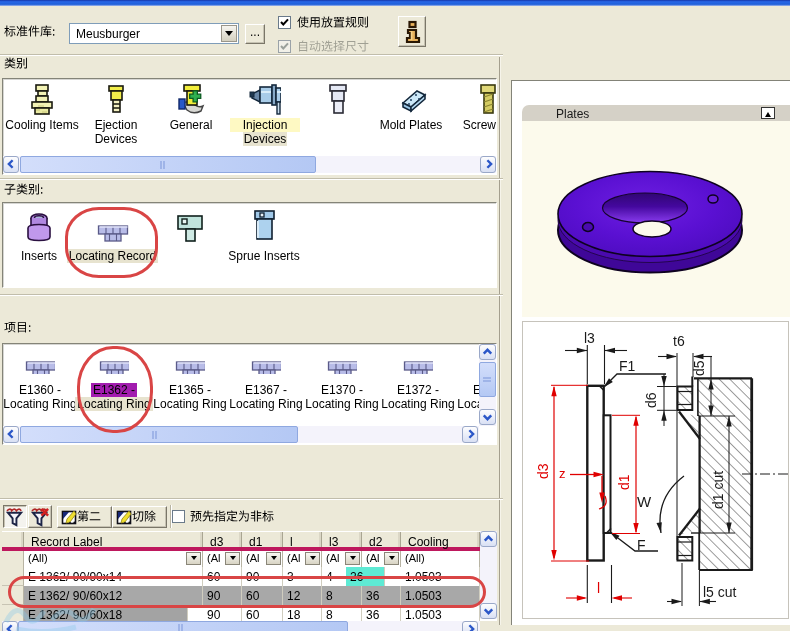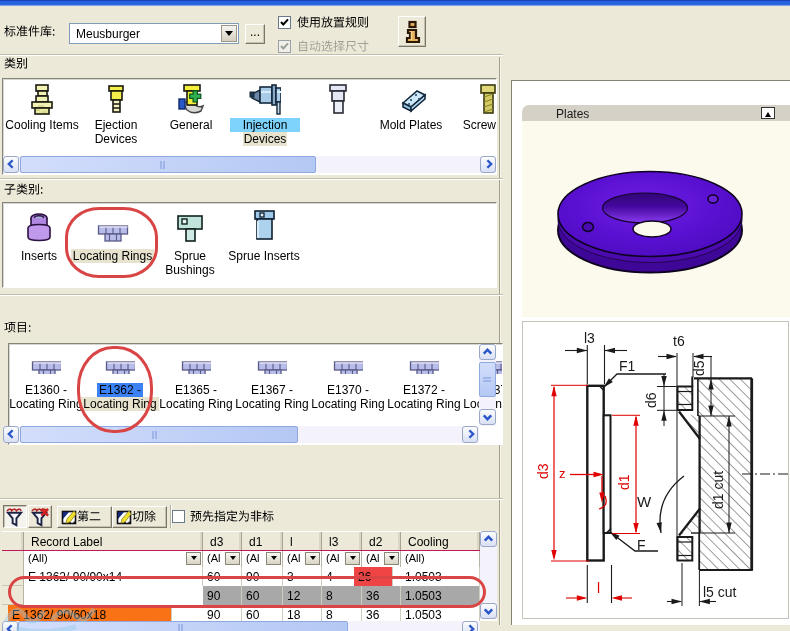--- a/index.html
+++ b/index.html
@@ -92,21 +92,21 @@
 <div class="lbl" style="left:143px;top:39px;width:90px">General</div>
 <svg class="a" style="left:246px;top:4px" width="32" height="32" viewBox="0 0 32 32">
       <path d="M3 11 l8 -4 v12 l-8 -4 z" fill="#6a88a8" stroke="#14283c" stroke-width="1.5"></path>
 <rect x="1" y="9" width="4" height="5" fill="#203850" stroke="#14283c"></rect>
 <rect x="11" y="4" width="12" height="16" fill="#a8cce8" stroke="#14283c" stroke-width="1.6"></rect>
 <rect x="23" y="2" width="4" height="20" fill="#88aac8" stroke="#14283c" stroke-width="1.6"></rect>
 <rect x="27" y="5" width="5" height="14" fill="#a8cce8" stroke="#14283c" stroke-width="1.6"></rect>
 <path d="M12 9 h10 M28 9 h4" stroke="#d8ecf8" stroke-width="2"></path>
 <rect x="28" y="19" width="3" height="12" fill="#c8dcec" stroke="#14283c" stroke-width="1.4"></rect>
     </svg>
-<div class="lbl" style="left:217px;top:39px;width:90px"><span style="background:#7dd3fc;padding:0 13px">Injection</span><br><span style="background:#e7e3cf;padding:0 1px">Devices</span></div>
+<div class="lbl" style="left:217px;top:39px;width:90px"><span style="background:#fef9c3;padding:0 13px">Injection</span><br><span style="background:#e7e3cf;padding:0 1px">Devices</span></div>
 <svg class="a" style="left:319px;top:4px" width="32" height="32" viewBox="0 0 32 32">
       <g stroke="#2a2a34" stroke-width="1.6" fill="#e4e8f4">
 <rect x="8" y="2" width="16" height="6"></rect>
         <rect x="10" y="8" width="12" height="10"></rect>
 <rect x="12" y="18" width="9" height="12" fill="#eceef8"></rect>
       </g>
     </svg>
 <svg class="a" style="left:392px;top:4px" width="32" height="32" viewBox="0 0 32 32">
       <path d="M8 20 L22 8 L30 12 L16 24 z" fill="#cce8f8" stroke="#14283c" stroke-width="1.6"></path>
 <path d="M8 20 L16 24 L16 28 L8 24 z" fill="#9cc8e8" stroke="#14283c" stroke-width="1.6"></path>
@@ -156,63 +156,62 @@
     </svg>
 <div class="lbl" style="left:-9px;top:46px;width:90px">Inserts</div>
 <svg class="a" style="left:94px;top:15px" width="32" height="24" viewBox="0 0 32 24">
       <g stroke="#5a5a88" stroke-width="1.3" fill="#b8bce8">
 <rect x="1.5" y="8" width="29" height="8"></rect>
         <rect x="8" y="16" width="16" height="7"></rect>
       </g>
 <path d="M9 8 v8 M16 8 v8 M23 8 v8 M12.5 16 v7 M19.5 16 v7" stroke="#5a5a88" stroke-width="1.1"></path>
 <path d="M2.5 9 h28" stroke="#dcdef6" stroke-width="1.6"></path>
     </svg>
-<div class="lbl" style="left:61px;top:46px;width:97px"><span style="background:#e7e3cf;padding:0 2px">Locating Rings</span></div>
+<div class="lbl" style="left:61px;top:46px;width:97px"><span style="background:#e7e3cf;padding:0 2px">Locating Record</span></div>
 <svg class="a" style="left:171px;top:7px" width="32" height="32" viewBox="0 0 32 32">
       <g stroke="#10201c" stroke-width="1.6">
         <rect x="4" y="6" width="24" height="13" fill="#c0e4dc"></rect>
 <rect x="12" y="19" width="9" height="12" fill="#cfeae4"></rect>
       </g>
 <rect x="8" y="9" width="5" height="5" fill="#e8f6f2" stroke="#10201c" stroke-width="1.4"></rect>
     </svg>
-<div class="lbl" style="left:142px;top:46px;width:90px">Sprue<br>Bushings</div>
 <svg class="a" style="left:245px;top:5px" width="32" height="32" viewBox="0 0 32 32">
       <g stroke="#102030" stroke-width="1.6">
         <rect x="7" y="3" width="19" height="8" fill="#a0c8e8"></rect>
 <rect x="9" y="11" width="15" height="20" fill="#add2ee"></rect>
       </g>
 <rect x="12" y="5" width="4" height="4" fill="#e8f2fa" stroke="#102030" stroke-width="1.3"></rect>
 <path d="M10 13 v17" stroke="#d8eaf6" stroke-width="2"></path>
     </svg>
 <div class="lbl" style="left:216px;top:46px;width:90px">Sprue Inserts</div>
 </div>
 <div class="red" style="left:65px;top:207px;width:93px;height:71px;border-radius:34px/30px"></div>
 <div class="etch" style="left:0;top:294px;width:503px"></div>
 <svg style="position:absolute;left:4px;top:321px" width="29" height="14" viewBox="0 0 29 14">
     <path d="M7.4 4.6V7.1C7.4 8.4 7.1 9.9 3.8 10.8C4.0 11.0 4.3 11.3 4.4 11.5C7.8 10.4 8.3 8.7 8.3 7.1V4.6ZM8.3 9.5C9.2 10.1 10.4 10.9 10.9 11.5L11.5 10.9C11.0 10.3 9.8 9.5 8.8 8.9ZM0.3 8.4 0.6 9.3C1.7 8.9 3.1 8.4 4.5 7.9L4.4 7.2L3.0 7.6V2.8H4.4V1.9H0.6V2.8H2.1V7.9ZM5.0 3.1V8.7H5.9V3.9H9.8V8.7H10.7V3.1H7.9C8.0 2.7 8.2 2.3 8.4 1.8H11.5V1.0H4.6V1.8H7.4C7.2 2.2 7.1 2.7 6.9 3.1Z M14.8 4.9H21.1V6.9H14.8ZM14.8 4.1V2.1H21.1V4.1ZM14.8 7.8H21.1V9.8H14.8ZM13.9 1.2V11.4H14.8V10.6H21.1V11.4H22.0V1.2Z M25.7 5.9C26.1 5.9 26.5 5.5 26.5 5.0C26.5 4.5 26.1 4.2 25.7 4.2C25.2 4.2 24.9 4.5 24.9 5.0C24.9 5.5 25.2 5.9 25.7 5.9ZM25.7 10.7C26.1 10.7 26.5 10.4 26.5 9.9C26.5 9.4 26.1 9.0 25.7 9.0C25.2 9.0 24.9 9.4 24.9 9.9C24.9 10.4 25.2 10.7 25.7 10.7Z" fill="#000"></path>
   </svg>
-<div class="panel" style="left:8px;top:343px;width:495px;height:102px;overflow:hidden">
+<div class="panel" style="left:2px;top:343px;width:495px;height:102px;overflow:hidden">
 <svg class="a" style="left:22px;top:10px" width="30" height="20" viewBox="0 0 30 20">
       <g stroke="#5a5a88" stroke-width="1.3" fill="#b8bce8">
 <rect x="1.5" y="8" width="29" height="8"></rect>
         <rect x="8" y="16" width="16" height="7"></rect>
       </g>
 <path d="M9 8 v8 M16 8 v8 M23 8 v8 M12.5 16 v7 M19.5 16 v7" stroke="#5a5a88" stroke-width="1.1"></path>
 <path d="M2.5 9 h28" stroke="#dcdef6" stroke-width="1.6"></path>
     </svg>
 <div class="lbl" style="left:-3px;top:39px;width:80px">E1360 -<br>Locating Ring</div>
 <svg class="a" style="left:96px;top:10px" width="30" height="20" viewBox="0 0 30 20">
       <g stroke="#5a5a88" stroke-width="1.3" fill="#b8bce8">
 <rect x="1.5" y="8" width="29" height="8"></rect>
         <rect x="8" y="16" width="16" height="7"></rect>
       </g>
 <path d="M9 8 v8 M16 8 v8 M23 8 v8 M12.5 16 v7 M19.5 16 v7" stroke="#5a5a88" stroke-width="1.1"></path>
 <path d="M2.5 9 h28" stroke="#dcdef6" stroke-width="1.6"></path>
     </svg>
-<div class="lbl" style="left:71px;top:39px;width:80px"><span style="background:#3b82f6;padding:0 2px">E1362 -</span><br><span style="background:#e7e3cf;padding:0 2px">Locating Ring</span></div>
+<div class="lbl" style="left:71px;top:39px;width:80px"><span style="background:#a21caf;padding:0 2px">E1362 -</span><br><span style="background:#e7e3cf;padding:0 2px">Locating Ring</span></div>
 <svg class="a" style="left:172px;top:10px" width="30" height="20" viewBox="0 0 30 20">
       <g stroke="#5a5a88" stroke-width="1.3" fill="#b8bce8">
 <rect x="1.5" y="8" width="29" height="8"></rect>
         <rect x="8" y="16" width="16" height="7"></rect>
       </g>
 <path d="M9 8 v8 M16 8 v8 M23 8 v8 M12.5 16 v7 M19.5 16 v7" stroke="#5a5a88" stroke-width="1.1"></path>
 <path d="M2.5 9 h28" stroke="#dcdef6" stroke-width="1.6"></path>
     </svg>
 <div class="lbl" style="left:147px;top:39px;width:80px">E1365 -<br>Locating Ring</div>
 <svg class="a" style="left:248px;top:10px" width="30" height="20" viewBox="0 0 30 20">
@@ -320,21 +319,21 @@
   </div>
 <svg style="position:absolute;left:132px;top:510px" width="26" height="14" viewBox="0 0 26 14">
     <path d="M5.0 1.5V2.4H7.0C6.9 5.9 6.7 9.2 3.7 10.8C4.0 11.0 4.2 11.3 4.4 11.5C7.5 9.7 7.8 6.1 7.9 2.4H10.4C10.2 7.8 10.0 9.8 9.6 10.3C9.5 10.5 9.4 10.5 9.2 10.5C8.9 10.5 8.3 10.5 7.6 10.4C7.7 10.7 7.8 11.1 7.8 11.4C8.5 11.4 9.1 11.4 9.5 11.4C9.9 11.3 10.2 11.2 10.5 10.8C11.0 10.2 11.1 8.2 11.3 2.0C11.3 1.9 11.3 1.5 11.3 1.5ZM1.8 9.8C2.1 9.5 2.4 9.3 5.3 8.0C5.2 7.8 5.2 7.5 5.1 7.2L2.8 8.2V4.6L5.2 4.1L5.1 3.3L2.8 3.7V0.9H1.9V3.9L0.3 4.3L0.5 5.1L1.9 4.8V8.1C1.9 8.6 1.6 8.8 1.4 8.9C1.5 9.1 1.7 9.5 1.8 9.8Z M17.7 7.9C17.3 8.8 16.7 9.7 16.0 10.3C16.2 10.4 16.6 10.7 16.7 10.8C17.3 10.1 18.0 9.1 18.5 8.1ZM21.2 8.2C21.8 8.9 22.5 10.0 22.9 10.7L23.6 10.3C23.3 9.6 22.5 8.6 21.8 7.8ZM12.9 1.0V11.5H13.7V1.8H15.3C15.0 2.6 14.6 3.6 14.3 4.5C15.2 5.4 15.4 6.3 15.4 6.9C15.4 7.3 15.3 7.6 15.1 7.8C15.0 7.8 14.9 7.9 14.7 7.9C14.6 7.9 14.3 7.9 14.0 7.9C14.1 8.1 14.2 8.4 14.2 8.7C14.5 8.7 14.8 8.7 15.1 8.7C15.3 8.6 15.6 8.5 15.7 8.4C16.1 8.2 16.2 7.7 16.2 7.0C16.2 6.3 16.0 5.4 15.1 4.4C15.5 3.5 16.0 2.3 16.3 1.3L15.8 0.9L15.6 1.0ZM16.5 6.4V7.2H19.6V10.5C19.6 10.6 19.6 10.7 19.4 10.7C19.2 10.7 18.6 10.7 17.9 10.7C18.1 10.9 18.2 11.3 18.3 11.5C19.1 11.5 19.7 11.5 20.0 11.4C20.4 11.2 20.5 11.0 20.5 10.5V7.2H23.4V6.4H20.5V5.0H22.3V4.2H17.6V5.0H19.6V6.4ZM19.9 0.4C19.1 1.8 17.6 3.2 16.1 4.0C16.3 4.2 16.6 4.5 16.7 4.7C17.9 4.0 19.1 3.0 20.0 1.8C21.0 3.1 22.0 3.9 23.1 4.5C23.2 4.3 23.5 4.0 23.7 3.8C22.6 3.2 21.5 2.4 20.4 1.2L20.7 0.7Z" fill="#000"></path>
   </svg>
 <div class="a" style="left:170px;top:505px;height:23px;width:2px;border-left:1px solid #b8b4a2;border-right:1px solid #fff"></div>
 <div class="cb" style="left:172px;top:510px"></div>
 <svg style="position:absolute;left:190px;top:510px" width="86" height="14" viewBox="0 0 86 14">
     <path d="M8.0 4.6V7.0C8.0 8.3 7.8 9.9 4.9 10.8C5.1 11.0 5.4 11.3 5.5 11.5C8.5 10.3 8.9 8.5 8.9 7.0V4.6ZM8.7 9.5C9.5 10.1 10.4 11.0 10.9 11.5L11.5 10.9C11.0 10.4 10.0 9.5 9.3 9.0ZM1.1 3.3C1.8 3.8 2.7 4.4 3.4 4.9H0.5V5.7H2.4V10.4C2.4 10.6 2.4 10.6 2.2 10.6C2.0 10.6 1.5 10.6 0.9 10.6C1.0 10.9 1.1 11.2 1.2 11.5C2.0 11.5 2.5 11.5 2.9 11.3C3.2 11.2 3.3 10.9 3.3 10.5V5.7H4.6C4.4 6.4 4.1 7.0 3.9 7.5L4.6 7.7C4.9 7.0 5.3 6.0 5.6 5.0L5.0 4.9L4.9 4.9H4.1L4.3 4.6C4.1 4.4 3.7 4.1 3.2 3.8C3.9 3.2 4.7 2.3 5.2 1.4L4.7 1.0L4.5 1.1H0.7V1.9H3.9C3.6 2.4 3.1 3.0 2.6 3.4L1.5 2.7ZM6.0 3.0V8.7H6.8V3.9H10.2V8.7H11.0V3.0H8.7L9.1 1.8H11.5V1.0H5.6V1.8H8.1C8.0 2.2 7.9 2.7 7.8 3.0Z M17.5 0.5V2.4H15.4C15.6 1.9 15.7 1.4 15.9 0.9L15.0 0.8C14.7 2.0 14.1 3.6 13.2 4.6C13.5 4.7 13.8 4.9 14.0 5.1C14.4 4.5 14.8 3.9 15.1 3.2H17.5V5.6H12.7V6.5H15.9C15.7 8.5 15.1 10.0 12.6 10.8C12.8 11.0 13.0 11.4 13.1 11.6C15.9 10.6 16.5 8.9 16.8 6.5H19.1V10.0C19.1 11.0 19.4 11.3 20.4 11.3C20.7 11.3 21.9 11.3 22.1 11.3C23.1 11.3 23.4 10.9 23.4 9.0C23.2 9.0 22.8 8.8 22.6 8.7C22.6 10.2 22.5 10.5 22.1 10.5C21.8 10.5 20.7 10.5 20.5 10.5C20.1 10.5 20.0 10.4 20.0 10.0V6.5H23.3V5.6H18.5V3.2H22.4V2.4H18.5V0.5Z M34.0 1.2C33.1 1.6 31.6 2.0 30.2 2.3V0.5H29.3V3.9C29.3 5.0 29.7 5.2 31.1 5.2C31.3 5.2 33.6 5.2 33.9 5.2C35.0 5.2 35.3 4.8 35.5 3.2C35.2 3.2 34.8 3.0 34.6 2.9C34.6 4.2 34.5 4.4 33.8 4.4C33.3 4.4 31.5 4.4 31.1 4.4C30.3 4.4 30.2 4.3 30.2 3.9V3.1C31.7 2.8 33.5 2.4 34.7 1.9ZM30.1 9.0H34.1V10.2H30.1ZM30.1 8.2V7.0H34.1V8.2ZM29.3 6.3V11.5H30.1V11.0H34.1V11.5H34.9V6.3ZM26.2 0.5V2.9H24.5V3.8H26.2V6.3L24.4 6.8L24.6 7.7L26.2 7.2V10.5C26.2 10.6 26.1 10.7 26.0 10.7C25.8 10.7 25.3 10.7 24.8 10.7C24.9 10.9 25.0 11.3 25.1 11.5C25.9 11.5 26.3 11.5 26.7 11.4C27.0 11.2 27.1 11.0 27.1 10.5V7.0L28.7 6.5L28.6 5.7L27.1 6.1V3.8H28.5V2.9H27.1V0.5Z M38.7 6.0C38.4 8.2 37.8 9.9 36.4 11.0C36.6 11.1 37.0 11.4 37.2 11.6C38.0 10.9 38.5 9.9 39.0 8.8C40.1 10.9 41.9 11.3 44.4 11.3H47.2C47.2 11.1 47.4 10.6 47.5 10.4C46.9 10.4 44.9 10.4 44.4 10.4C43.7 10.4 43.1 10.4 42.5 10.3V7.9H46.0V7.0H42.5V5.1H45.5V4.2H38.5V5.1H41.5V10.0C40.5 9.7 39.8 9.0 39.3 7.7C39.4 7.2 39.5 6.7 39.6 6.1ZM41.1 0.6C41.3 1.0 41.5 1.5 41.7 1.8H37.0V4.5H37.9V2.7H46.1V4.5H47.0V1.8H42.7C42.6 1.4 42.3 0.8 42.0 0.4Z M49.9 1.2C50.4 1.7 51.0 2.5 51.2 3.0L52.0 2.6C51.8 2.1 51.2 1.3 50.7 0.8ZM54.0 6.1C54.6 6.8 55.3 7.8 55.6 8.5L56.4 8.1C56.1 7.4 55.4 6.5 54.7 5.7ZM52.9 0.5V1.9C52.9 2.4 52.9 2.9 52.9 3.4H49.0V4.3H52.8C52.5 6.4 51.5 8.8 48.7 10.7C48.9 10.8 49.2 11.1 49.4 11.4C52.4 9.3 53.4 6.6 53.7 4.3H57.9C57.7 8.4 57.5 10.0 57.1 10.3C57.0 10.5 56.9 10.5 56.6 10.5C56.3 10.5 55.6 10.5 54.7 10.4C54.9 10.7 55.0 11.1 55.1 11.4C55.8 11.4 56.6 11.4 57.0 11.4C57.4 11.3 57.7 11.2 58.0 10.9C58.4 10.3 58.6 8.7 58.8 3.8C58.8 3.7 58.8 3.4 58.8 3.4H53.8C53.8 2.9 53.8 2.4 53.8 1.9V0.5Z M66.9 0.5V11.5H67.9V8.6H71.5V7.8H67.9V5.9H71.0V5.0H67.9V3.2H71.3V2.3H67.9V0.5ZM60.7 7.7V8.6H64.2V11.5H65.2V0.5H64.2V2.3H60.9V3.2H64.2V5.0H61.1V5.9H64.2V7.7Z M77.6 1.4V2.2H82.8V1.4ZM81.3 6.7C81.9 7.9 82.5 9.4 82.7 10.4L83.5 10.1C83.3 9.1 82.7 7.6 82.1 6.4ZM77.9 6.5C77.6 7.7 77.0 9.0 76.4 9.9C76.6 10.0 76.9 10.2 77.1 10.3C77.7 9.4 78.3 8.0 78.7 6.6ZM77.1 4.3V5.1H79.6V10.3C79.6 10.5 79.6 10.5 79.4 10.6C79.2 10.6 78.7 10.6 78.1 10.5C78.2 10.8 78.3 11.2 78.3 11.5C79.2 11.5 79.7 11.4 80.1 11.3C80.4 11.1 80.5 10.9 80.5 10.4V5.1H83.5V4.3ZM74.4 0.5V3.0H72.6V3.9H74.2C73.8 5.4 73.1 7.1 72.3 8.0C72.5 8.2 72.7 8.6 72.8 8.8C73.4 8.1 74.0 6.8 74.4 5.5V11.5H75.3V5.2C75.7 5.8 76.2 6.6 76.4 6.9L76.9 6.2C76.7 5.9 75.7 4.6 75.3 4.2V3.9H76.9V3.0H75.3V0.5Z" fill="#000"></path>
   </svg>
 <div class="a" style="left:2px;top:531px;width:495px;height:100px;background:#fff;border-left:1px solid #848478"></div>
-<div class="a" style="left:2px;top:531px;width:478px;height:20px;background:#ece9d8;border-top:1px solid #fff;border-bottom:1px solid #be185d">
+<div class="a" style="left:2px;top:531px;width:478px;height:20px;background:#ece9d8;border-top:1px solid #fff;border-bottom:4px solid #be185d">
 <div class="th" style="left:0px;width:22px"></div>
 <div class="th" style="left:22px;width:179px">Record Label</div>
 <div class="th" style="left:201px;width:39px">d3</div>
 <div class="th" style="left:240px;width:41px">d1</div>
 <div class="th" style="left:281px;width:39px">l</div>
 <div class="th" style="left:320px;width:40px">l3</div>
 <div class="th" style="left:360px;width:39px">d2</div>
 <div class="th" style="left:399px;width:79px">Cooling</div>
 </div>
 <div class="a" style="left:2px;top:551px;width:478px;height:16px">
@@ -359,35 +358,36 @@
       </div></div>
 <div class="fc" style="left:399px;width:79px">(All)</div>
 </div>
 <div class="a" style="left:2px;top:567px;width:478px;height:19px">
 <div class="fc" style="left:0;width:22px;background:#ece9d8;border-bottom:1px solid #c8c4b4"></div>
 <div class="dc" style="left:22px;width:179px;background:#fff">E 1362/ 90/90x14</div>
 <div class="dc" style="left:201px;width:39px;background:#fff">60</div>
 <div class="dc" style="left:240px;width:41px;background:#fff">90</div>
 <div class="dc" style="left:281px;width:39px;background:#fff">3</div>
 <div class="dc" style="left:320px;width:40px;background:#fff">4</div>
-<div class="dc" style="left:352px;width:39px;background:#ef4444">26</div>
+<div class="dc" style="left:344px;width:39px;background:#5eead4">26</div>
 <div class="dc" style="left:399px;width:79px;background:#fff">1.0503</div>
 </div>
 <div class="a" style="left:2px;top:586px;width:478px;height:19px">
 <div class="fc" style="left:0;width:22px;background:#ece9d8;border-bottom:1px solid #c8c4b4"></div>
+<div class="dc" style="left:22px;width:179px;background:#a8a8a8">E 1362/ 90/60x12</div>
 <div class="dc" style="left:201px;width:39px;background:#a8a8a8">90</div>
 <div class="dc" style="left:240px;width:41px;background:#a8a8a8">60</div>
 <div class="dc" style="left:281px;width:39px;background:#a8a8a8">12</div>
 <div class="dc" style="left:320px;width:40px;background:#a8a8a8">8</div>
 <div class="dc" style="left:360px;width:39px;background:#a8a8a8">36</div>
 <div class="dc" style="left:399px;width:79px;background:#a8a8a8">1.0503</div>
 </div>
 <div class="a" style="left:2px;top:605px;width:478px;height:19px">
 <div class="fc" style="left:0;width:22px;background:#ece9d8;border-bottom:1px solid #c8c4b4"></div>
-<div class="dc" style="left:6px;width:164px;background:#f97316">E 1362/ 90/60x18</div>
+<div class="dc" style="left:22px;width:164px;background:#a3a3a3">E 1362/ 90/60x18</div>
 <div class="dc" style="left:201px;width:39px;background:#fff">90</div>
 <div class="dc" style="left:240px;width:41px;background:#fff">60</div>
 <div class="dc" style="left:281px;width:39px;background:#fff">18</div>
 <div class="dc" style="left:320px;width:40px;background:#fff">8</div>
 <div class="dc" style="left:360px;width:39px;background:#fff">36</div>
 <div class="dc" style="left:399px;width:79px;background:#fff">1.0503</div>
 </div>
 <div class="sb" style="left:480px;top:531px;width:17px;height:88px"></div>
 <div class="sbtn" style="left:480px;top:531px;width:17px;height:16px">
     <svg width="15" height="14" viewBox="0 0 16 14" style="display:block">

